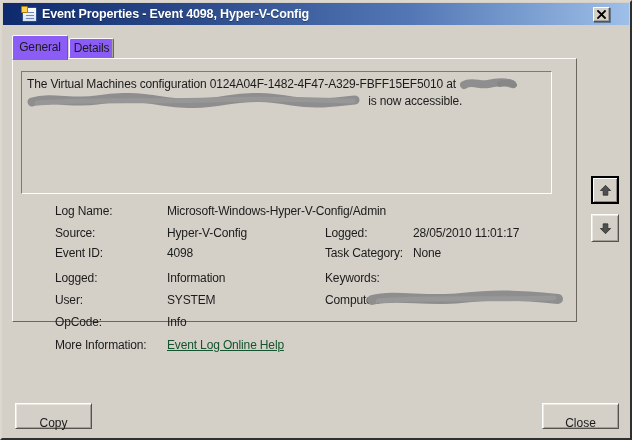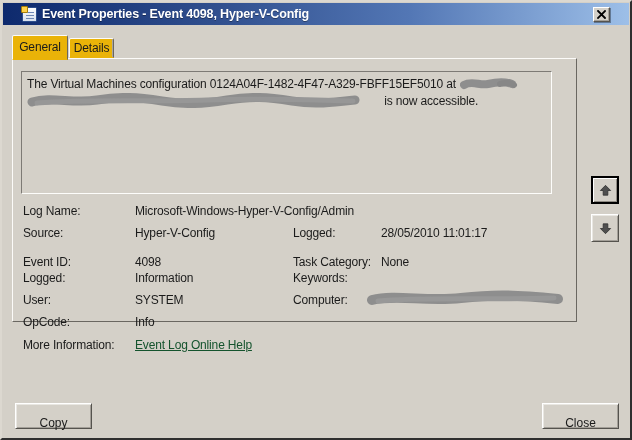--- a/index.html
+++ b/index.html
@@ -30,39 +30,39 @@
   .title-text { color:#fff; font-weight:bold; font-size:12.5px; white-space:nowrap;
     text-shadow:0 1px 0 rgba(0,0,0,.35); flex:1 1 auto; }
   .x-btn {
     width:17px; height:15px; background:#d4d0c8; padding:0;
     border:1px solid; border-color:#fff #55534e #55534e #fff;
     box-shadow:inset -1px -1px 0 #a39f98, 1px 1px 0 rgba(0,0,0,.35);
     display:flex; align-items:center; justify-content:center; cursor:default; flex:0 0 auto;
   }
   .x-btn svg { display:block; }
   
-  .tab { position:absolute; background:#eab308; text-align:center;
+  .tab { position:absolute; background:#8b5cf6; text-align:center;
     border:1px solid; border-color:#fcfbf9 #6a6761 transparent #fcfbf9;
     border-radius:2px 2px 0 0; line-height:20px; cursor:default; }
   .tab-general { left:10px; top:33px; width:56px; height:25px; z-index:3; line-height:23px; }
   .tab-details { left:67px; top:36px; width:45px; height:20px; z-index:1; line-height:18px;
     box-shadow:inset -1px 0 0 #aaa69e; }
   
   .tabpage { position:absolute; left:10px; top:56px; width:565px; height:264px;
     background:#d4d0c8;
     border:1px solid; border-color:#fcfbf9 #6a6761 #6a6761 #fcfbf9; z-index:2; }
   
   .msgbox { position:absolute; left:8px; top:12px; width:531px; height:123px;
     background:#d4d0c8;
     border:1px solid; border-color:#7d7a75 #fdfdfb #fdfdfb #7d7a75;
     padding:4px 5px; line-height:17px; white-space:nowrap; overflow:hidden; }
   .scribble { display:inline-block; vertical-align:-3px; }
   
   .frow { position:absolute; left:0; width:565px; height:17px; }
-  .lbl, .val { position:absolute; white-space:nowrap; }
+  .lbl, .val { position:absolute; white-space:nowrap;margin-left:32px; }
   .c1l { left:10px; } .c1v { left:122px; } .c2l { left:280px; } .c2v { left:368px; }
   .field-link { color:#14532d; text-decoration:underline; cursor:pointer; }
   .computer-scribble { position:absolute; left:353px; top:-3px; }
   
   .btn {
     position:absolute; height:24px; background:#d4d0c8;
     border:1px solid; border-color:#fff #55534e #55534e #fff;
     box-shadow:inset 1px 1px 0 #e9e7e2, inset -1px -1px 0 #a39f98;
     font-family:"Liberation Sans", sans-serif; font-size:12px; color:#1b1b1b;
     text-align:center; cursor:default; padding:12px;
@@ -115,37 +115,37 @@
         <svg class="scribble" width="58" height="14" viewBox="0 0 58 14" style="margin-left:1px">
           <path d="M4 8 C 12 3, 20 9, 28 7 S 44 4, 52 7" fill="none" stroke="#8e8e8e" stroke-width="8" stroke-linecap="round"></path>
           <path d="M40 7 C 46 5, 52 6, 54 8" fill="none" stroke="#878787" stroke-width="6" stroke-linecap="round"></path>
         </svg>
       </div>
       <div>
         <svg class="scribble" width="336" height="15" viewBox="0 0 336 15">
           <path d="M5 9 C 25 3, 45 11, 70 7 S 110 4, 135 8 S 175 11, 200 7 S 240 4, 265 8 S 305 9, 328 7" fill="none" stroke="#8e8e8e" stroke-width="9" stroke-linecap="round"></path>
           <path d="M10 10 C 60 6, 120 9, 180 7 S 280 7, 326 8" fill="none" stroke="#979797" stroke-width="5" stroke-linecap="round"></path>
         </svg>
-        <span style="margin-left:18px">is now accessible.</span>
+        <span style="margin-left:2px">is now accessible.</span>
       </div>
     </div>
 
     <div class="frow" style="top:145px">
       <span class="lbl c1l">Log Name:</span>
       <span class="val c1v">Microsoft-Windows-Hyper-V-Config/Admin</span>
     </div>
 
     <div class="frow" style="top:167px">
       <span class="lbl c1l">Source:</span>
       <span class="val c1v">Hyper-V-Config</span>
       <span class="lbl c2l">Logged:</span>
       <span class="val c2v">28/05/2010 11:01:17</span>
     </div>
 
-    <div class="frow" style="top:196px">
+    <div class="frow" style="top:187px">
       <span class="lbl c1l">Event ID:</span>
       <span class="val c1v">4098</span>
       <span class="lbl c2l">Task Category:</span>
       <span class="val c2v">None</span>
     </div>
 
     <div class="frow" style="top:212px">
       <span class="lbl c1l">Logged:</span>
       <span class="val c1v">Information</span>
       <span class="lbl c2l">Keywords:</span>

